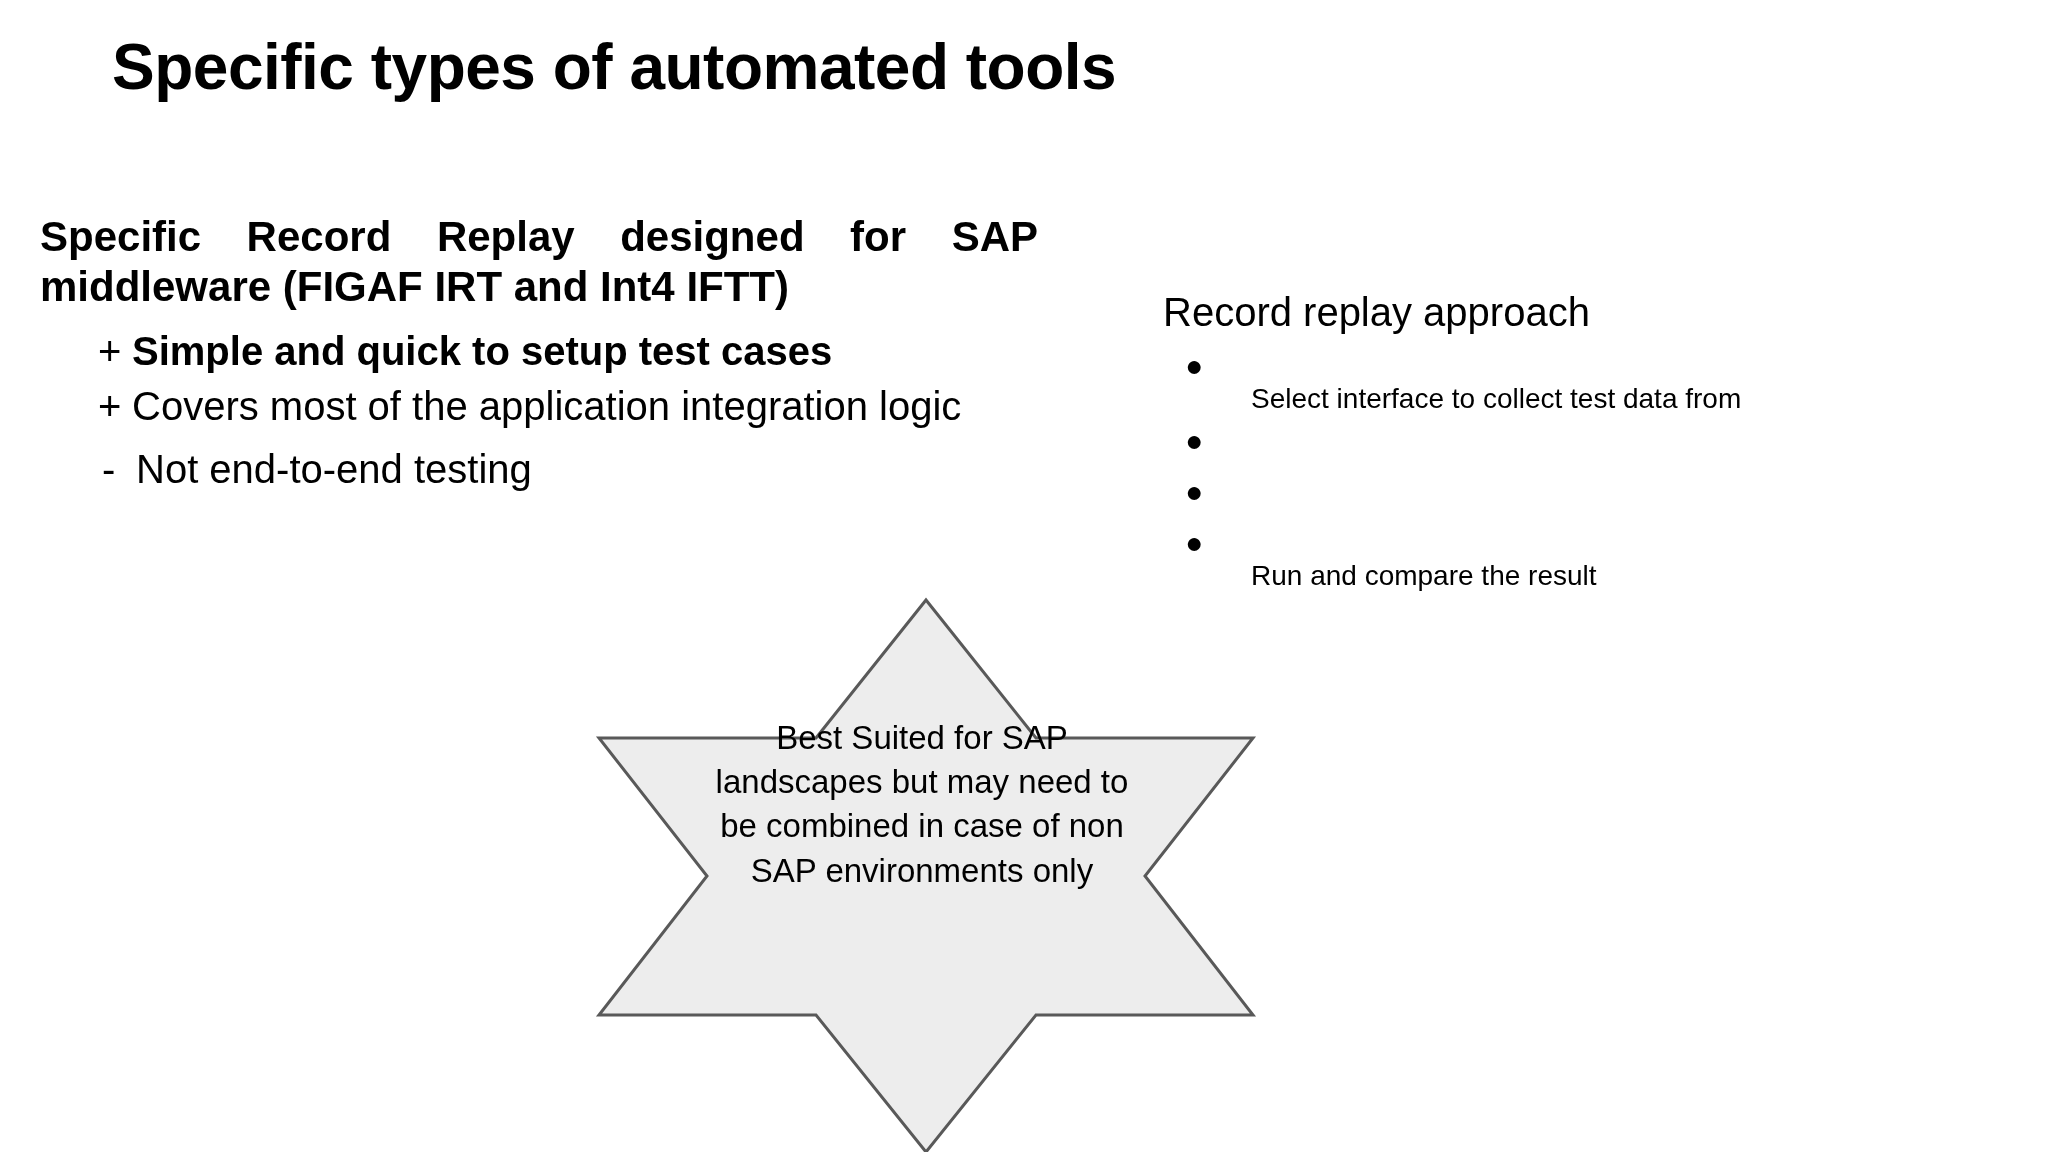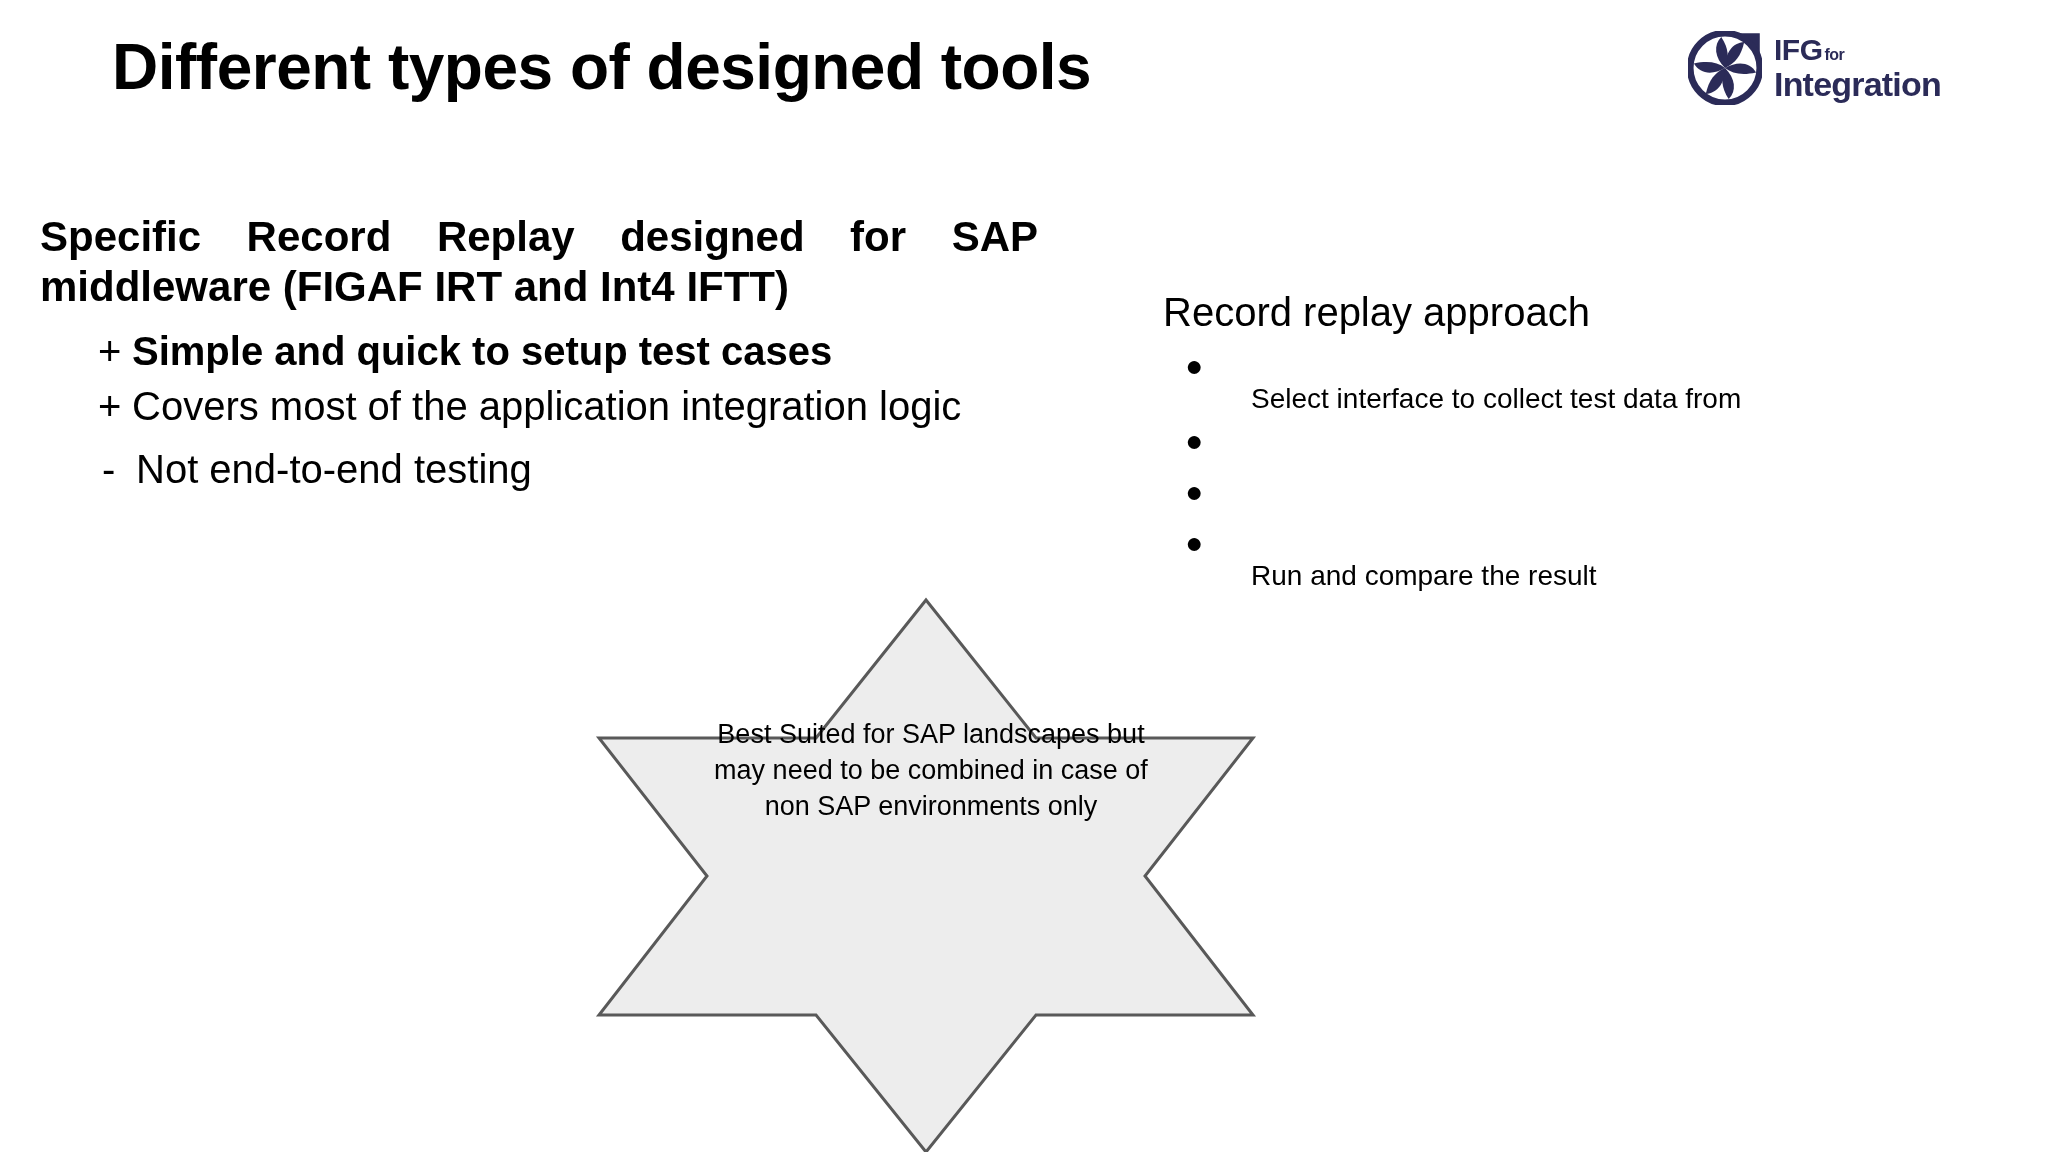--- a/index.html
+++ b/index.html
@@ -176,59 +176,36 @@
     height: 558px;
   }
   .star-svg {
     position: absolute;
     inset: 0;
     width: 100%;
     height: 100%;
   }
   .star-text {
     position: absolute;
-    left: 108px;
+    left: 99px;
     top: 120px;
     width: 456px;
     text-align: center;
-    font-size: 27px;
+    font-size: 33px;
     line-height: 1.34;
     color: #000000;
   }
 </style>
 </head>
 <body>
 
 <div class="slide">
 
-  <div class="slide-title">Different types of designed tools</div>
-
-  <div class="logo">
-    <div class="logo-mark">
-      <svg viewBox="0 0 100 100" width="74" height="74" aria-hidden="true">
-        <path d="M50 3 A47 47 0 0 1 97 50 L97 3 Z" fill="#2b2b58"></path>
-        <circle cx="50" cy="50" r="47" fill="none" stroke="#2b2b58" stroke-width="9"></circle>
-        <g fill="#2b2b58">
-          <path d="M50 50 C50 30 60 16 76 15 C72 33 64 44 50 50 Z"></path>
-          <path d="M50 50 C67 40 84 42 92 56 C74 60 60 58 50 50 Z"></path>
-          <path d="M50 50 C64 64 66 81 55 92 C45 77 44 62 50 50 Z"></path>
-          <path d="M50 50 C50 70 40 84 24 85 C28 67 36 56 50 50 Z"></path>
-          <path d="M50 50 C33 60 16 58 8 44 C26 40 40 42 50 50 Z"></path>
-          <path d="M50 50 C36 36 34 19 45 8 C55 23 56 38 50 50 Z"></path>
-        </g>
-      </svg>
-    </div>
-    <div class="logo-text">
-      <div class="logo-line1">
-        <span>IFG</span>
-          <span class="logo-for">for</span>
-      </div>
-      <div class="logo-line2">Integration</div>
-    </div>
-  </div>
+  <div class="slide-title">Specific types of automated tools</div>
+
 
   <div class="col-left">
     <p class="lead-bold">Specific Record Replay designed for SAP middleware (FIGAF IRT and Int4 IFTT)</p>
 
     <ul class="plus-list">
       <li class="plus-item">
         <span class="marker">+</span>
         <span class="plus-text strong">Simple and quick to setup test cases</span>
       </li>
       <li class="plus-item">

